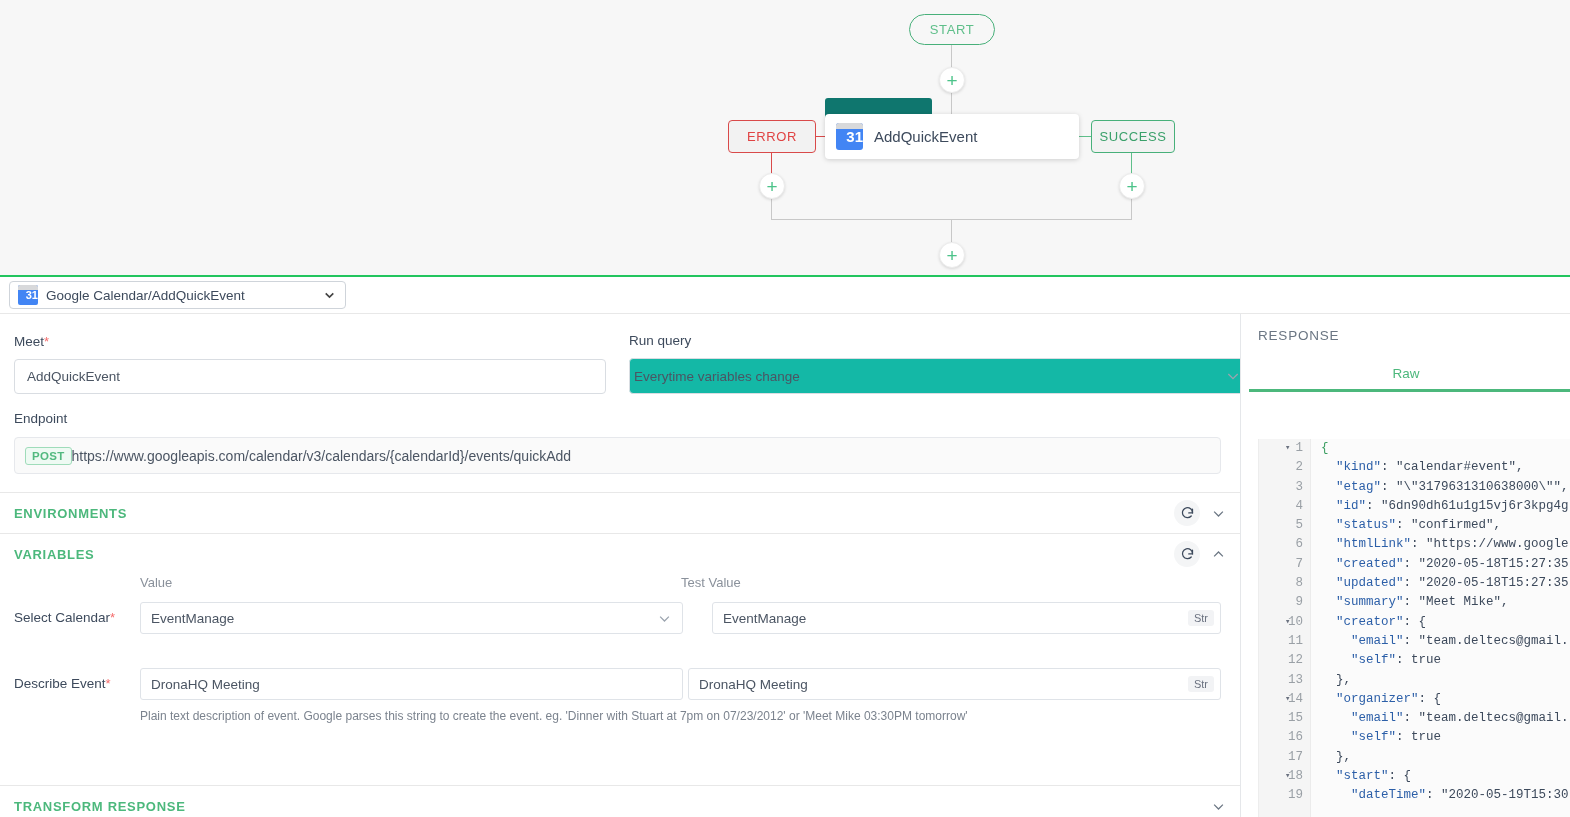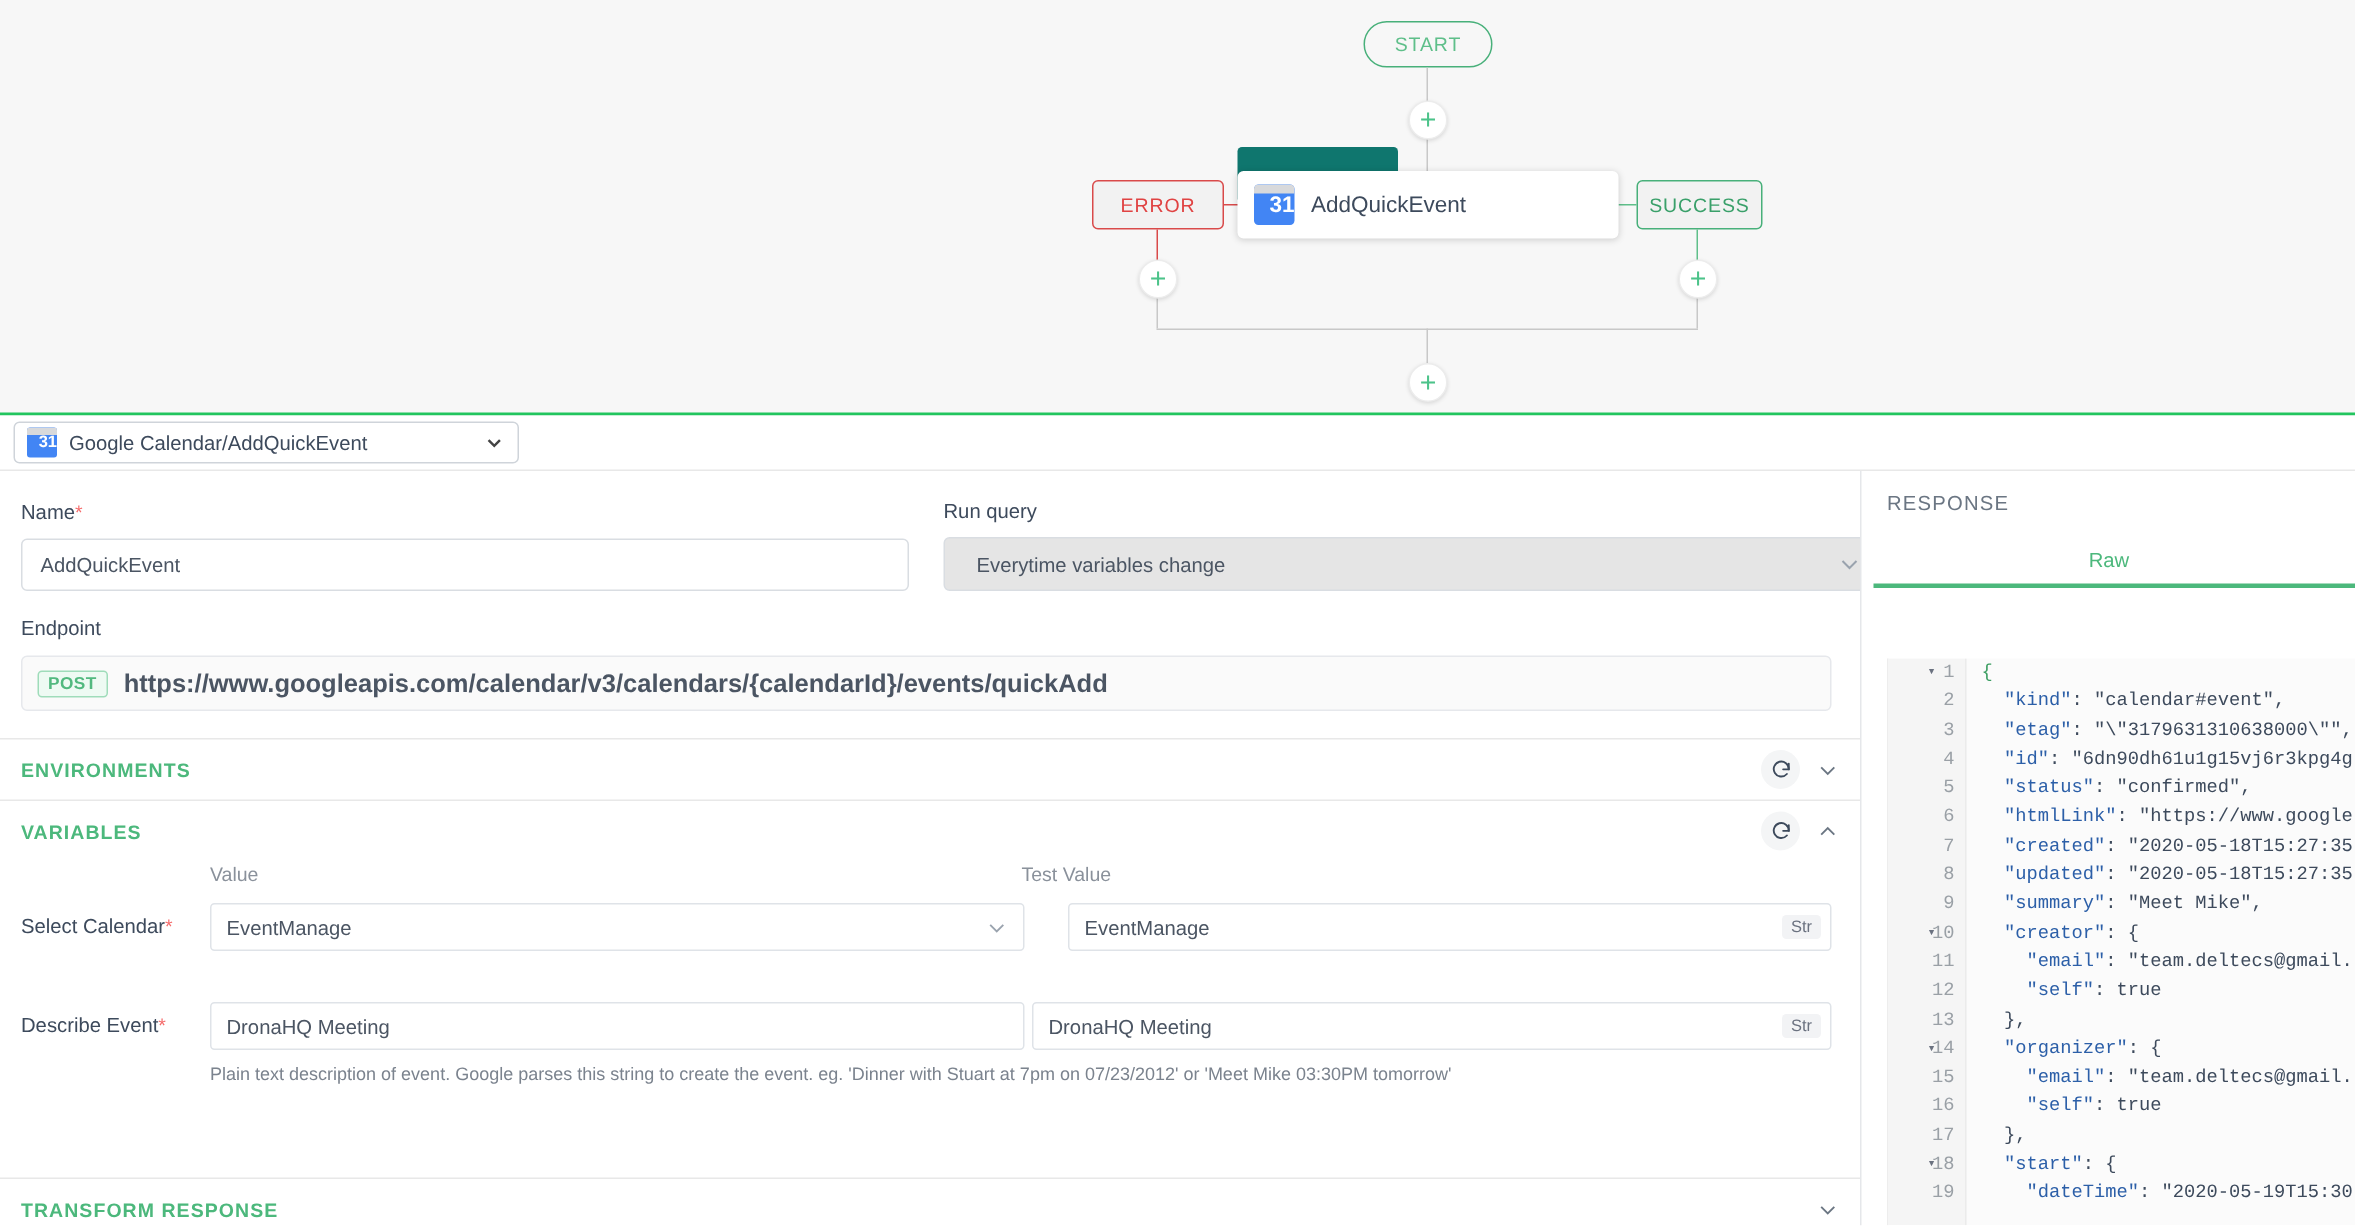--- a/index.html
+++ b/index.html
@@ -120,41 +120,41 @@
     border: 1px solid #d9dde2; border-radius: 4px;
     background: #fff; padding: 0 12px;
     display: flex; align-items: center;
     font-size: 13.5px; color: #4b5563;
   }
   .runq-label { position: absolute; left: 629px; top: 333px; }
   .runq-input {
     position: absolute; left: 629px; top: 358px;
     width: 625px; height: 36px;
     border: 1px solid #d9dde2; border-radius: 4px;
-    background: #e5e5e5; padding: 0 21px;
+    background: #14b8a6; padding: 0 4px;
     display: flex; align-items: center;
     font-size: 13.5px; color: #4b5563;
   }
   .runq-input .chev { position: absolute; right: 12px; color: #9aa3ae; }
 
   .ep-label { position: absolute; left: 14px; top: 411px; }
   .ep-box {
     position: absolute; left: 14px; top: 437px;
     width: 1207px; height: 37px;
     border: 1px solid #e6e8ec; border-radius: 4px;
     background: #fafafa; display: flex; align-items: center;
     padding: 0 10px;
   }
   .post-badge {
     border: 1px solid #9fdcba; border-radius: 3px;
     background: #eefaf3; color: #52b97f;
     font-size: 11.5px; font-weight: bold;
     padding: 2px 6px; letter-spacing: .3px;
   }
-  .ep-url { margin-left: 11px; font-size: 17px; color: #4b5563; font-weight: bold; }
+  .ep-url { margin-left: 0; font-size: 14px; color: #4b5563; }
 
   
   .sec-head {
     position: absolute; left: 0; width: 1240px; height: 41px;
     border-top: 1px solid #e8e8e8;
     display: flex; align-items: center;
   }
   .sec-title {
     margin-left: 14px; color: #4cb87c;
     font-size: 13px; font-weight: bold; letter-spacing: .7px;
@@ -315,21 +315,21 @@
       </span>
       <span class="label">Google Calendar/AddQuickEvent</span>
       <svg class="chev" width="13" height="13" viewBox="0 0 24 24" fill="none" stroke="#444" stroke-width="3">
           <path d="M5 9l7 7 7-7"></path>
         </svg>
     </div>
   </div>
 
   <div class="left-panel"></div>
 
-  <span class="fld-label name-label"><span>Name</span><span class="req">*</span></span>
+  <span class="fld-label name-label"><span>Meet</span><span class="req">*</span></span>
   <div class="name-input">
     <span>AddQuickEvent</span>
   </div>
 
   <span class="fld-label runq-label">Run query</span>
   <div class="runq-input">
     <span>Everytime variables change</span>
     <svg class="chev" width="16" height="16" viewBox="0 0 24 24" fill="none" stroke="#9aa3ae" stroke-width="2">
         <path d="M5 9l7 7 7-7"></path>
       </svg>

